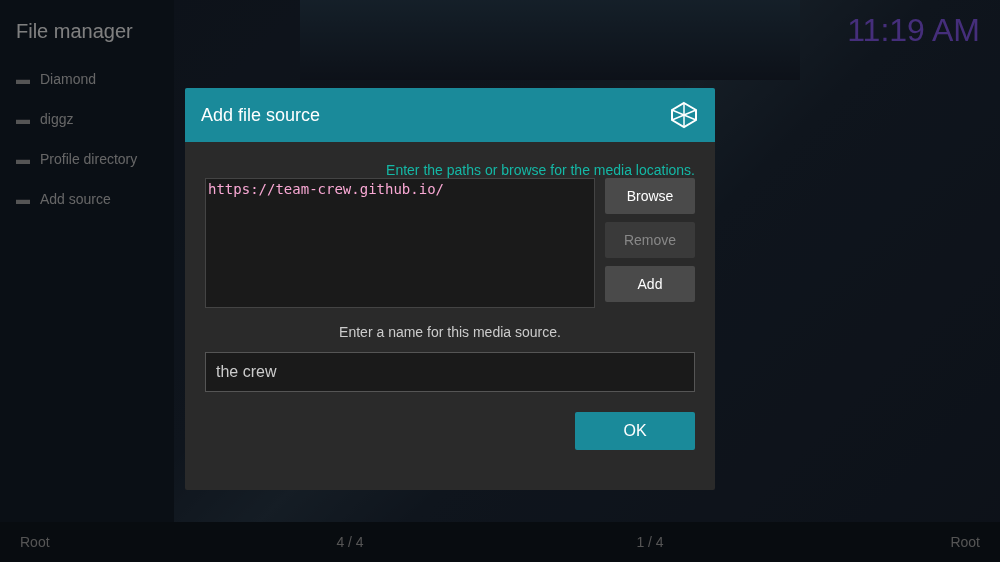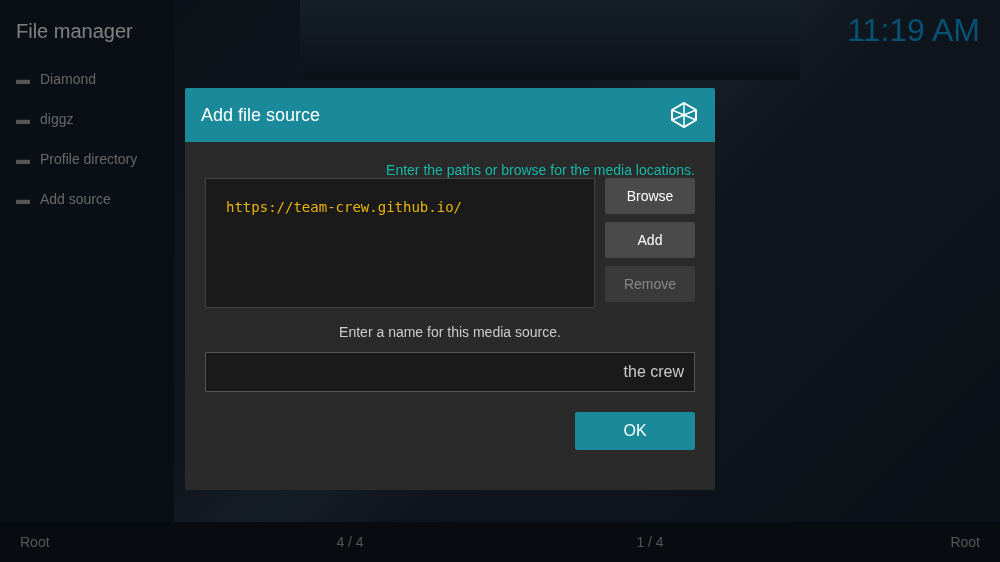--- a/index.html
+++ b/index.html
@@ -61,21 +61,21 @@
       margin-right: 10px;
       font-size: 14px;
       color: #aaaaaa;
     }
 
     
     .time-display {
       position: absolute;
       top: 12px;
       right: 20px;
-      color: #0ea5e9;
+      color: #8b5cf6;
       font-size: 32px;
       font-weight: 300;
       z-index: 1;
     }
 
     
     .footer {
       position: absolute;
       bottom: 0;
       left: 0;
@@ -170,23 +170,23 @@
     .path-section {
       display: flex;
       gap: 10px;
       margin-bottom: 16px;
     }
 
     .path-textarea {
       flex: 1;
       background-color: #1a1a1a;
       border: 1px solid #444;
-      color: #eab308;
-      font-size: 14px;
-      padding: 20px;
+      color: #f9a8d4;
+      font-size: 14px;
+      padding: 2px;
       height: 130px;
       resize: none;
       outline: none;
     }
 
     .path-buttons {
       display: flex;
       flex-direction: column;
       gap: 8px;
     }
@@ -223,21 +223,21 @@
       margin-bottom: 12px;
     }
 
     .name-input {
       width: 100%;
       background-color: #1a1a1a;
       border: 1px solid #555;
       color: #cccccc;
       font-size: 16px;
       padding: 10px;
-      text-align: right;
+      text-align: left;
       outline: none;
       margin-bottom: 20px;
     }
 
     .dialog-footer {
       display: flex;
       gap: 10px;
       justify-content: flex-end;
       padding-bottom: 20px;
     }
@@ -309,22 +309,22 @@
     </svg>
   </div>
 
   <div class="dialog-body">
     <div class="dialog-instruction">Enter the paths or browse for the media locations.</div>
 
     <div class="path-section">
       <textarea class="path-textarea" style="">https://team-crew.github.io/</textarea>
       <div class="path-buttons">
         <button class="btn btn-browse">Browse</button>
+        <button class="btn btn-remove">Remove</button>
         <button class="btn btn-add">Add</button>
-        <button class="btn btn-remove">Remove</button>
       </div>
     </div>
 
     <div class="name-instruction">Enter a name for this media source.</div>
     <input type="text" class="name-input" value="the crew" style="">
 
     <div class="dialog-footer">
       <button class="btn-ok">OK</button>
     </div>
   </div>

